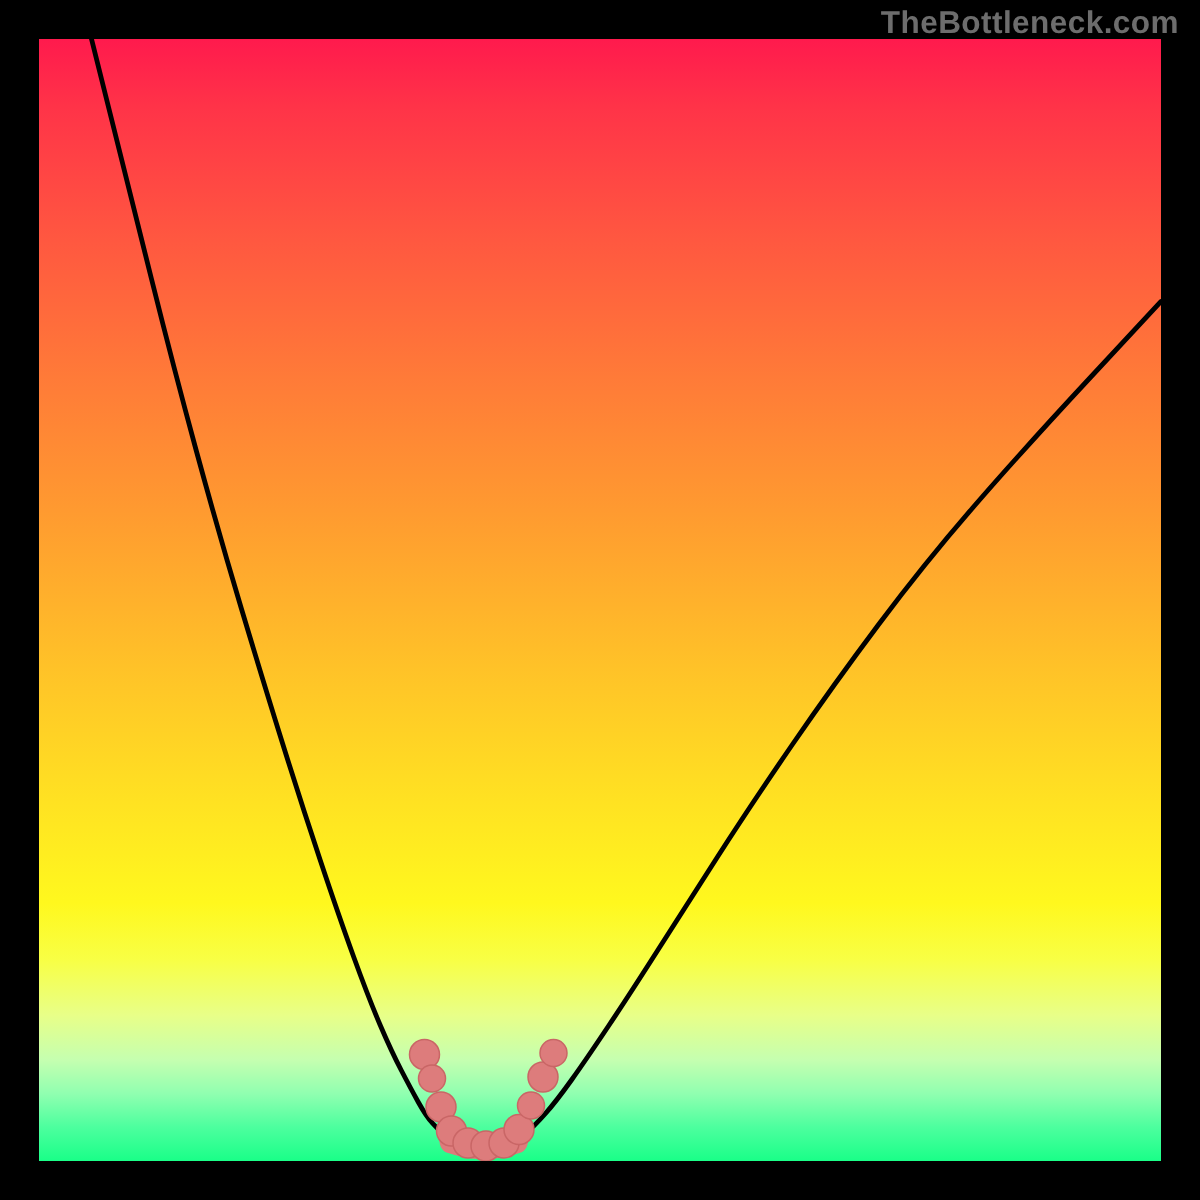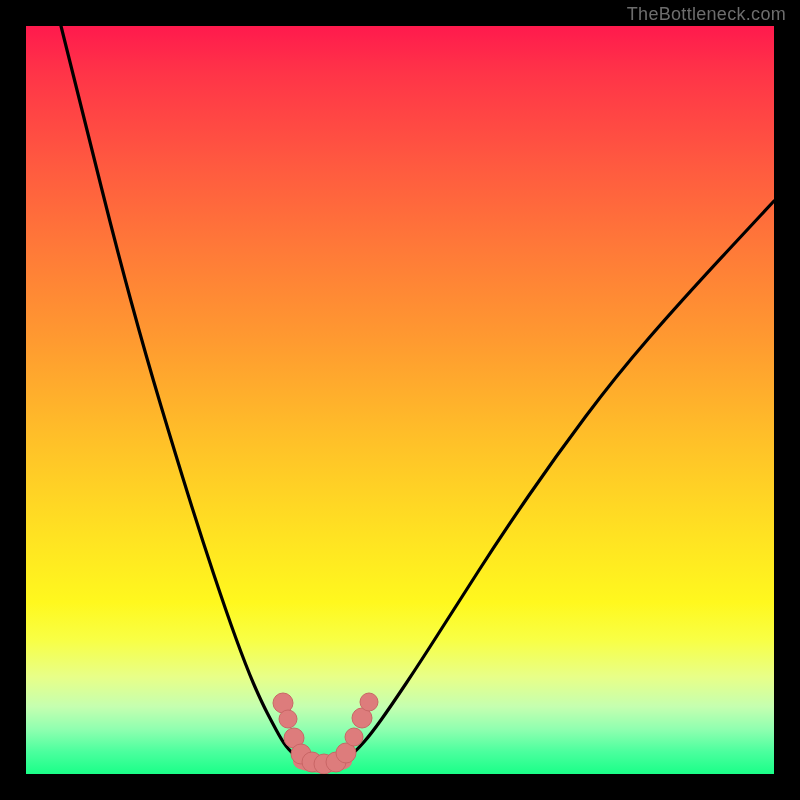--- a/index.html
+++ b/index.html
@@ -40,23 +40,23 @@
       #90ffb0 94%,
       #4cff9e 97%,
       #1aff88 100%
     );
   }
   .watermark {
     position: absolute;
     top: 4px;
     right: 14px;
     color: #6d6d6d;
-    font-size: 18px;
+    font-size: 21px;
     letter-spacing: 0.3px;
-    font-weight: 400;
+    font-weight: 700;
   }
   svg.curves {
     position: absolute;
     top: 0;
     left: 0;
   }
 </style>
 </head>
 <body>
 

